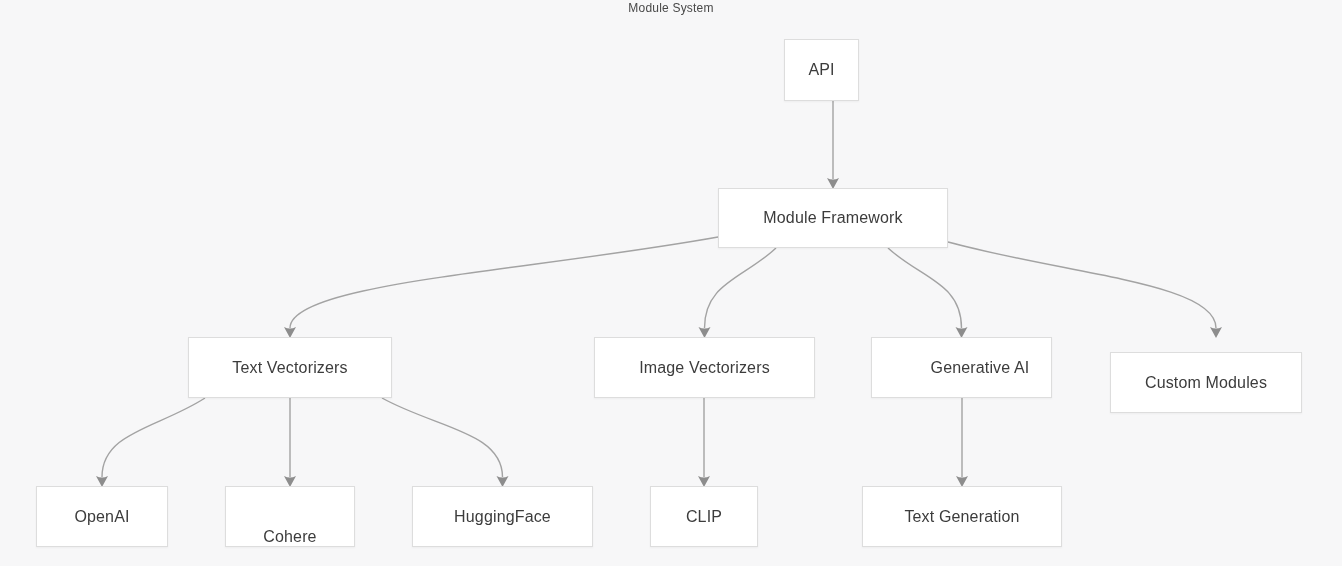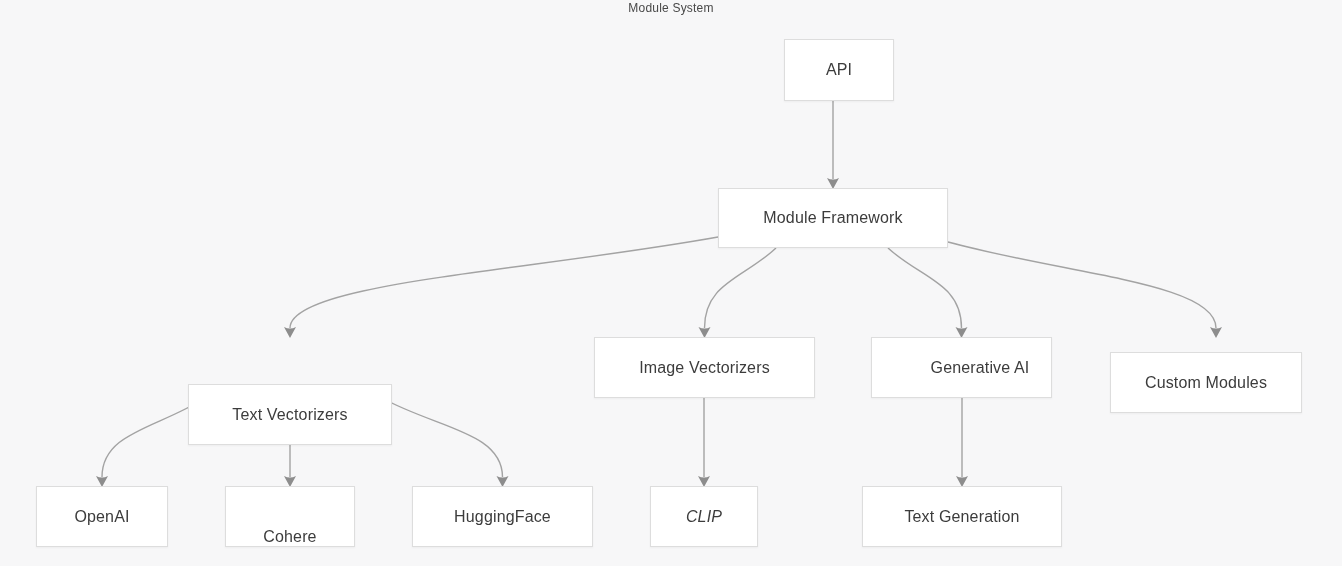--- a/index.html
+++ b/index.html
@@ -85,47 +85,47 @@
       <path d="M 290 398 L 290 477" class="edge"></path>
       <path d="M 290 487 L 284 476 Q 290 479 296 476 Z" class="arrowhead"></path>
       <path d="M 382 398 C 436.225 428.02, 502.5 432, 502.5 477" class="edge"></path>
       <path d="M 502.5 487 L 496.5 476 Q 502.5 479 508.5 476 Z" class="arrowhead"></path>
       <path d="M 704 398 L 704 477" class="edge"></path>
       <path d="M 704 487 L 698 476 Q 704 479 710 476 Z" class="arrowhead"></path>
       <path d="M 962 398 L 962 477" class="edge"></path>
       <path d="M 962 487 L 956 476 Q 962 479 968 476 Z" class="arrowhead"></path>
     </svg>
   <div id="nodes-layer">
-      <div class="node" style="left: 784px; top: 39px; width: 110px; height: 62px; justify-content: center;">
+      <div class="node" style="left: 784px; top: 39px; width: 75px; height: 62px; justify-content: center;">
         <span class="node-label">API</span>
       </div>
       <div class="node" style="left: 718px; top: 188px; width: 230px; height: 60px; text-align: center;">
         <span class="node-label">Module Framework</span>
       </div>
-      <div class="node" style="left: 188px; top: 337px; width: 204px; height: 61px; margin-top: 47px;">
+      <div class="node" style="left: 188px; top: 337px; width: 204px; height: 61px;">
         <span class="node-label">Text Vectorizers</span>
       </div>
       <div class="node" style="left: 594px; top: 337px; width: 221px; height: 61px;">
         <span class="node-label">Image Vectorizers</span>
       </div>
       <div class="node" style="left: 871px; top: 337px; width: 181px; height: 61px; padding-left: 37px;">
         <span class="node-label">Generative AI</span>
       </div>
       <div class="node" style="left: 1110px; top: 352px; width: 192px; height: 61px;">
         <span class="node-label">Custom Modules</span>
       </div>
       <div class="node" style="left: 36px; top: 486px; width: 132px; height: 61px;">
         <span class="node-label">OpenAI</span>
       </div>
       <div class="node" style="left: 225px; top: 486px; width: 130px; height: 61px; align-items: flex-end;">
         <span class="node-label">Cohere</span>
       </div>
       <div class="node" style="left: 412px; top: 486px; width: 181px; height: 61px;">
         <span class="node-label">HuggingFace</span>
       </div>
-      <div class="node" style="left: 650px; top: 486px; width: 108px; height: 61px; font-style: italic;">
+      <div class="node" style="left: 650px; top: 486px; width: 108px; height: 61px;">
         <span class="node-label">CLIP</span>
       </div>
       <div class="node" style="left: 862px; top: 486px; width: 200px; height: 61px;">
         <span class="node-label">Text Generation</span>
       </div>
     </div>
 </div>
 
 </body></html>

